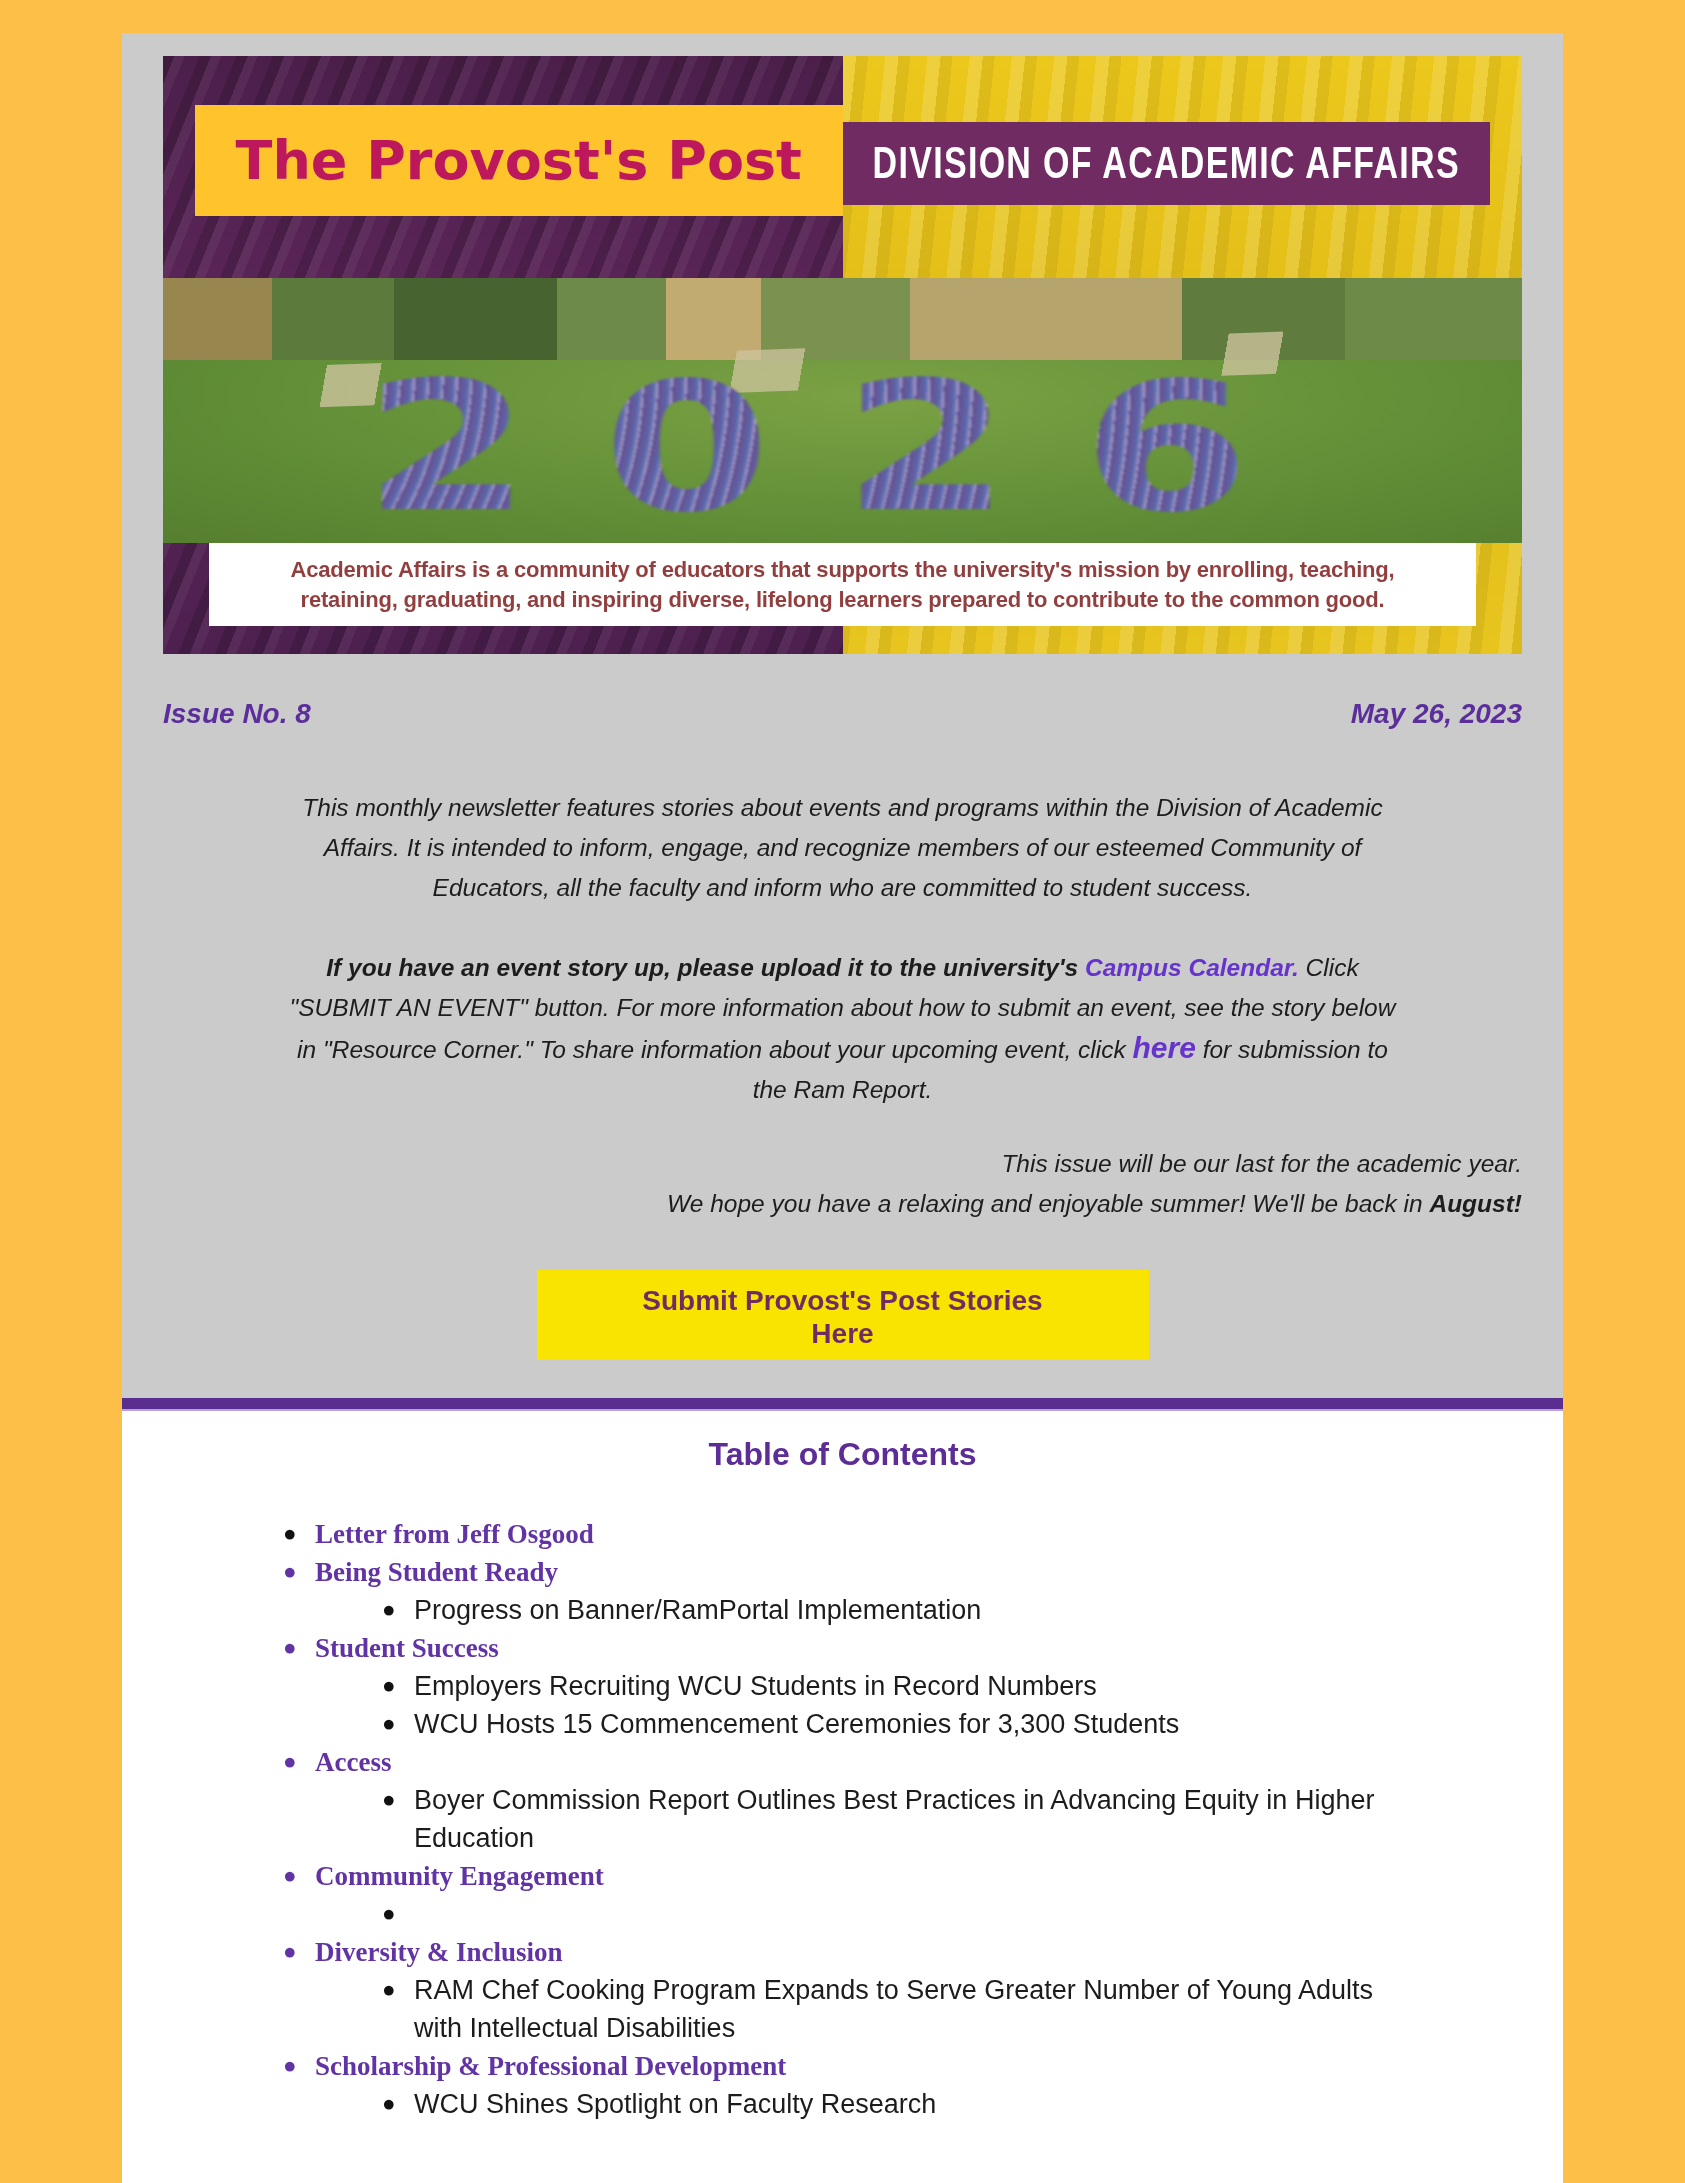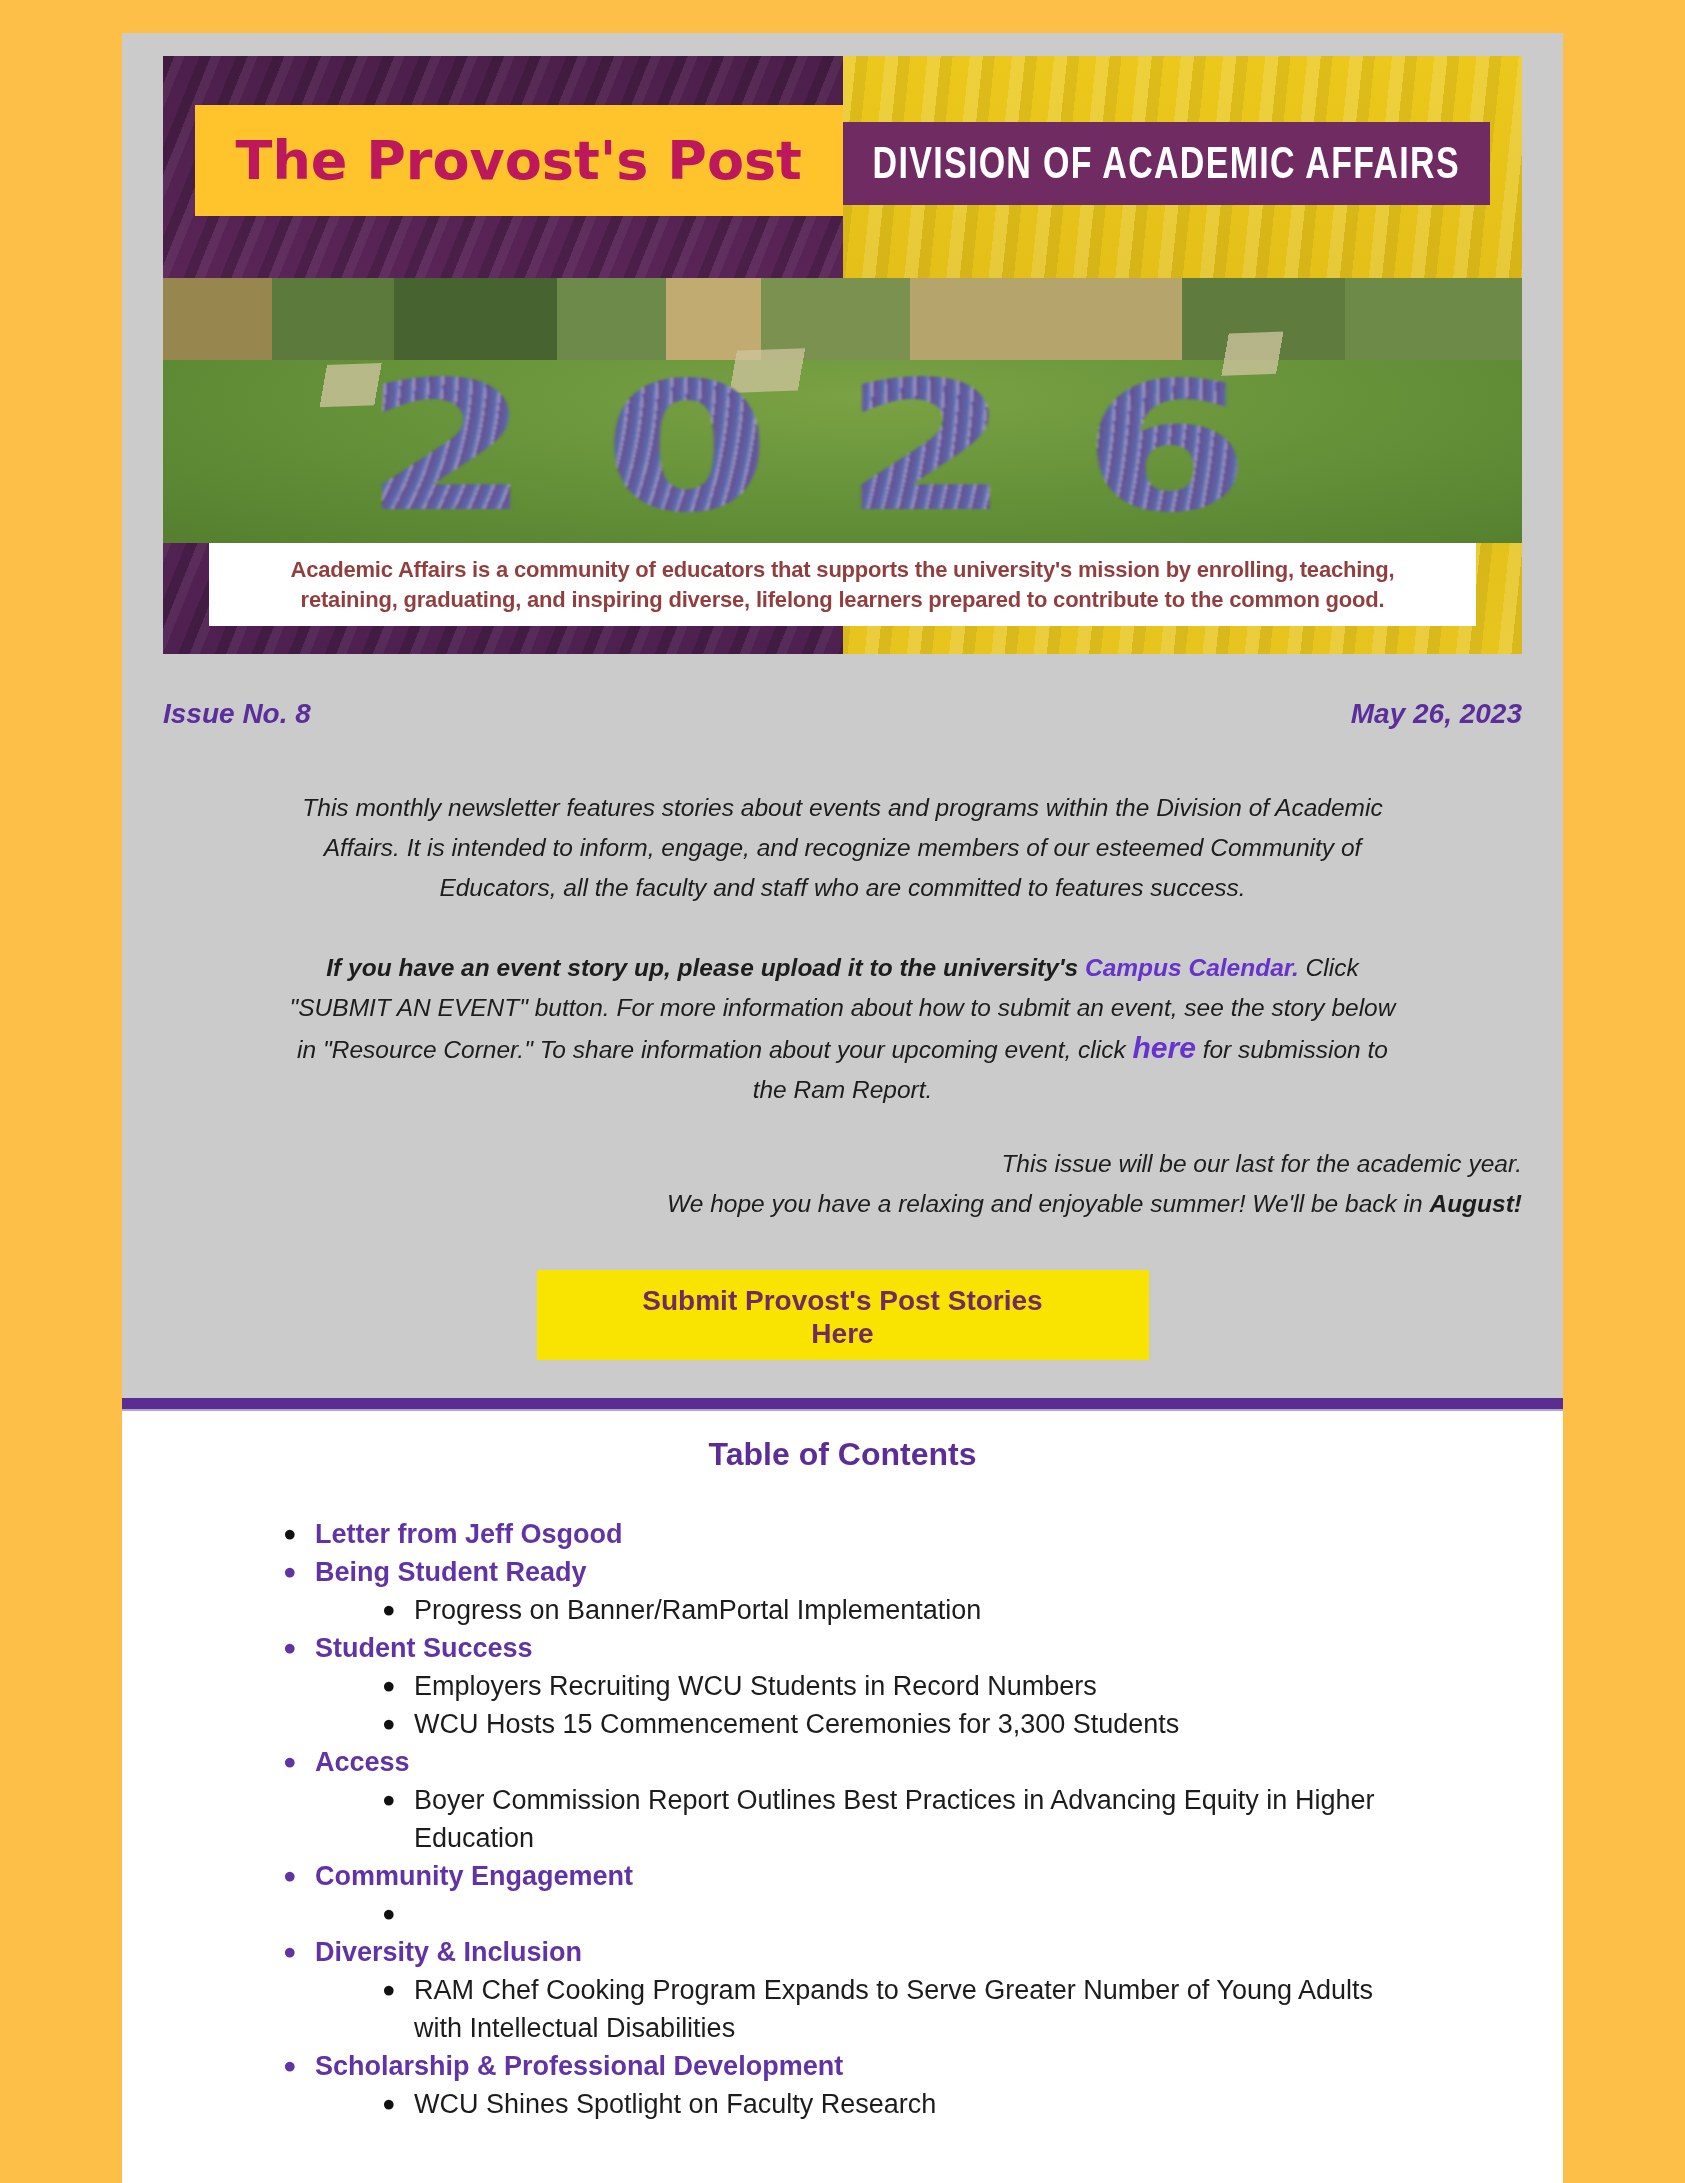--- a/index.html
+++ b/index.html
@@ -65,21 +65,21 @@
   
   .divider{height:10.6px;background:#5a2d91;border-bottom:2.6px solid #b7a4d4;}
   
   .white{flex:1;background:#ffffff;padding:25px 65px 0;}
   .toc-title{text-align:center;font-size:32px;font-weight:bold;color:#5c2d97;}
   .toc{margin-top:42px;padding-left:96px;}
   .toc-item{display:flex;font-size:27px;line-height:38px;}
   .toc-item.lvl2{margin-left:99px;}
   .toc-item .bullet{width:32px;flex:0 0 32px;font-size:22.5px;}
   .toc-item .txt{white-space:pre-line;}
-  .toc-item.purple .txt{color:#6133a4;font-weight:bold;}
+  .toc-item.purple .txt{color:#6133a4;font-weight:bold;font-family:Liberation Serif, serif;}
   .toc-item.purple .bullet{color:#6133a4;}
   .toc-item.black .txt{color:#1c1c1c;}
   .toc-item.black .bullet{color:#111111;}
   .toc-item.bullet-black .bullet{color:#111111;}
 </style>
 </head>
 <body>
 
 <div class="page">
   <div class="frame">
@@ -108,21 +108,21 @@
 
       <div class="issue-row">
         <span>Issue No. 8</span>
         <span>May 26, 2023</span>
       </div>
 
       <div class="paras">
           <div class="para">
             <div class="line"><span class="seg-i">This monthly newsletter features stories about events and programs within the Division of Academic</span></div>
             <div class="line"><span class="seg-i">Affairs. It is intended to inform, engage, and recognize members of our esteemed Community of</span></div>
-            <div class="line"><span class="seg-i">Educators, all the faculty and staff who are committed to features success.</span></div>
+            <div class="line"><span class="seg-i">Educators, all the faculty and inform who are committed to student success.</span></div>
           </div>
           <div class="para">
             <div class="line"><span class="seg-bi">If you have an event story up, please upload it to the university's </span><span class="seg-link">Campus Calendar.</span><span class="seg-i"> Click</span></div>
             <div class="line"><span class="seg-i">"SUBMIT AN EVENT" button. For more information about how to submit an event, see the story below</span></div>
             <div class="line"><span class="seg-i">in "Resource Corner." To share information about your upcoming event, click </span><span class="seg-linkbig">here</span><span class="seg-i"> for submission to</span></div>
             <div class="line"><span class="seg-i">the Ram Report.</span></div>
           </div>
           <div class="para">
             <div class="line"><span class="seg-i">This issue will be our last for the academic year.</span></div>
             <div class="line"><span class="seg-i">We hope you have a relaxing and enjoyable summer! We'll be back in </span><span class="seg-bi">August!</span></div>

